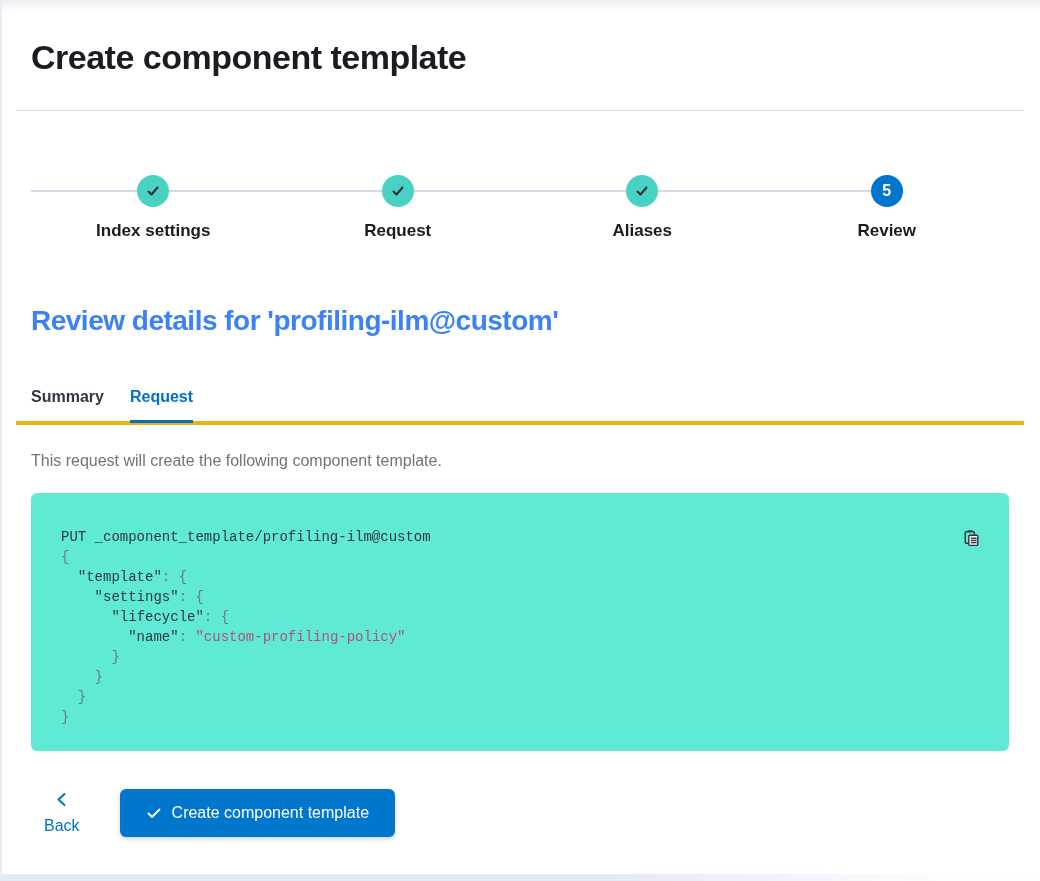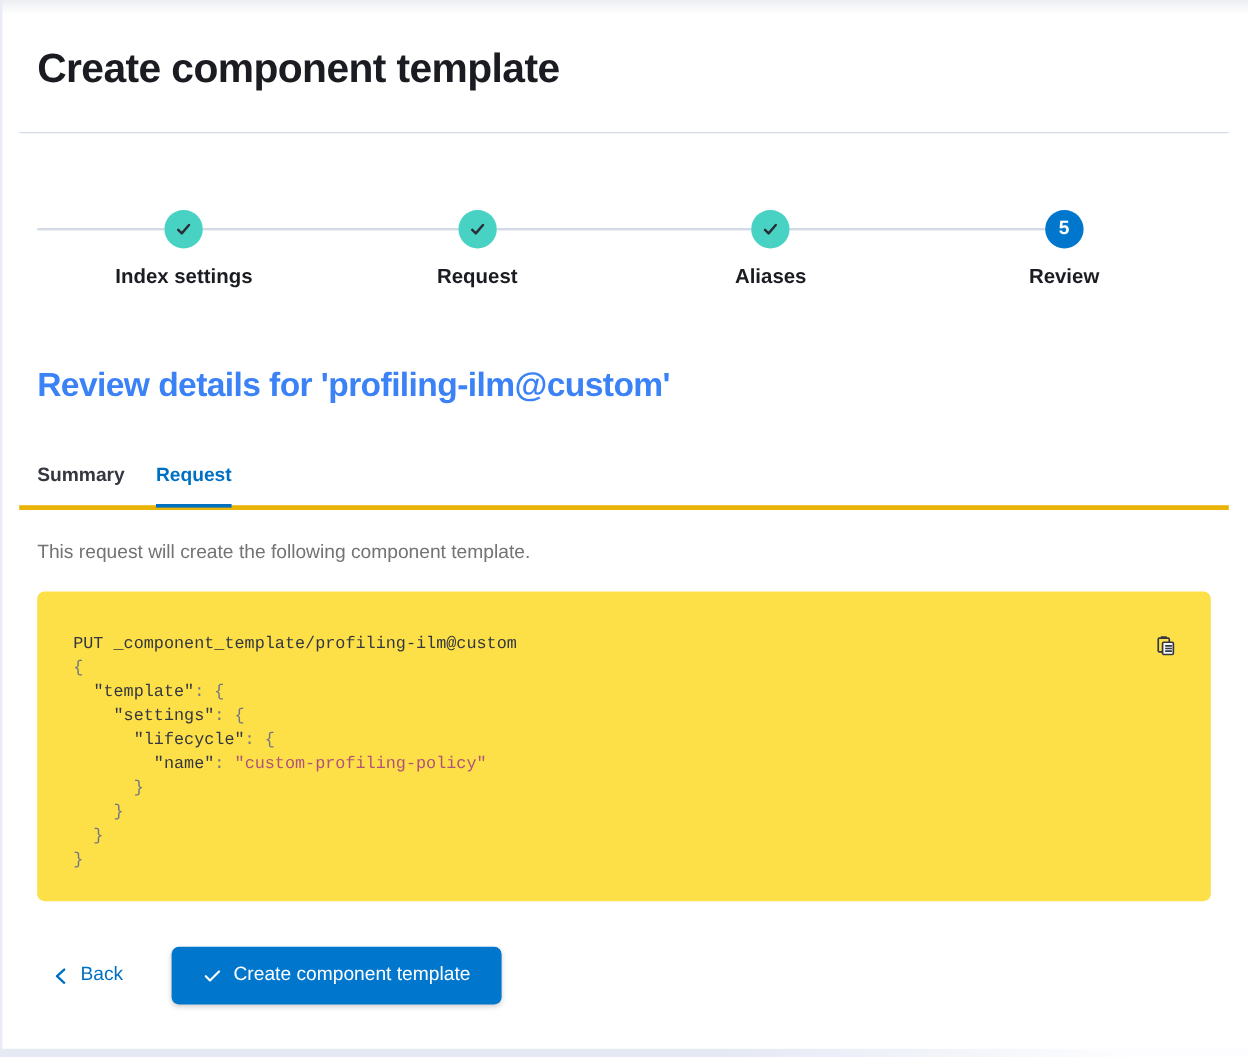--- a/index.html
+++ b/index.html
@@ -76,21 +76,21 @@
   }
   .tab.active { color: #0071c2; border-bottom-color: #0071c2; }
 
   .request-desc {
     margin: 24px 0 0; font-size: 16px; line-height: 24px; color: #737373;
   }
 
   
   .code-block {
     margin-top: 20px;
-    background: #fde047;
+    background: #5eead4;
     border-radius: 6px;
     padding: 34px 30px 24px;
     position: relative;
     font-family: "Liberation Mono", "DejaVu Sans Mono", monospace;
     font-size: 14px; line-height: 20px; color: #343741;
   }
   .code-line { white-space: pre; min-height: 20px; }
   .c-plain  { color: #343741; }
   .c-key    { color: #343741; }
   .c-punct  { color: #717784; }
@@ -103,21 +103,21 @@
 
   
   .footer-actions {
     display: flex; align-items: center; gap: 40px;
     margin-top: 38px; padding: 0 31px;
   }
   .back-link {
     display: inline-flex; align-items: center; gap: 10px;
     color: #0071c2; font-size: 16px; font-weight: 500;
     cursor: pointer; background: none; border: none;
-    padding: 0 0 0 13px; font-family: inherit;
+    padding: 0 0 0 13px; font-family: inherit; flex-direction: column;
   }
   .submit-btn {
     display: inline-flex; align-items: center; gap: 10px;
     height: 48px; padding: 0 26px;
     background: #0077cc; color: #ffffff;
     border: none; border-radius: 6px;
     font-size: 16px; font-weight: 500; font-family: inherit;
     box-shadow: 0 2px 4px rgba(0,0,0,0.18);
     cursor: pointer;
   }

